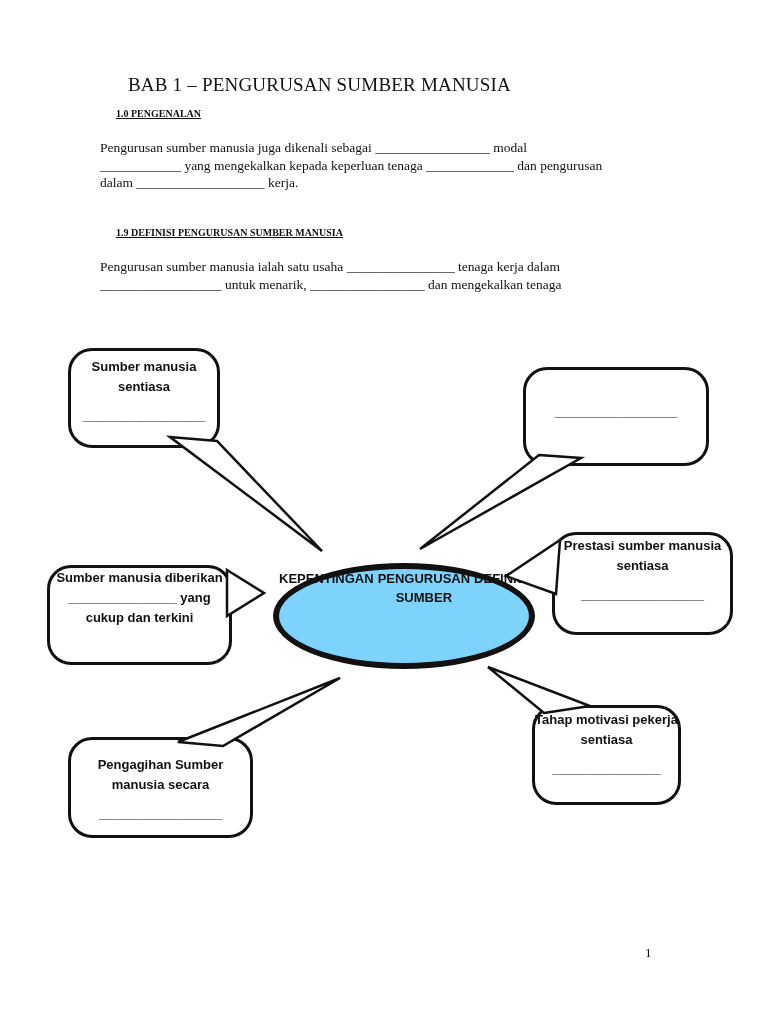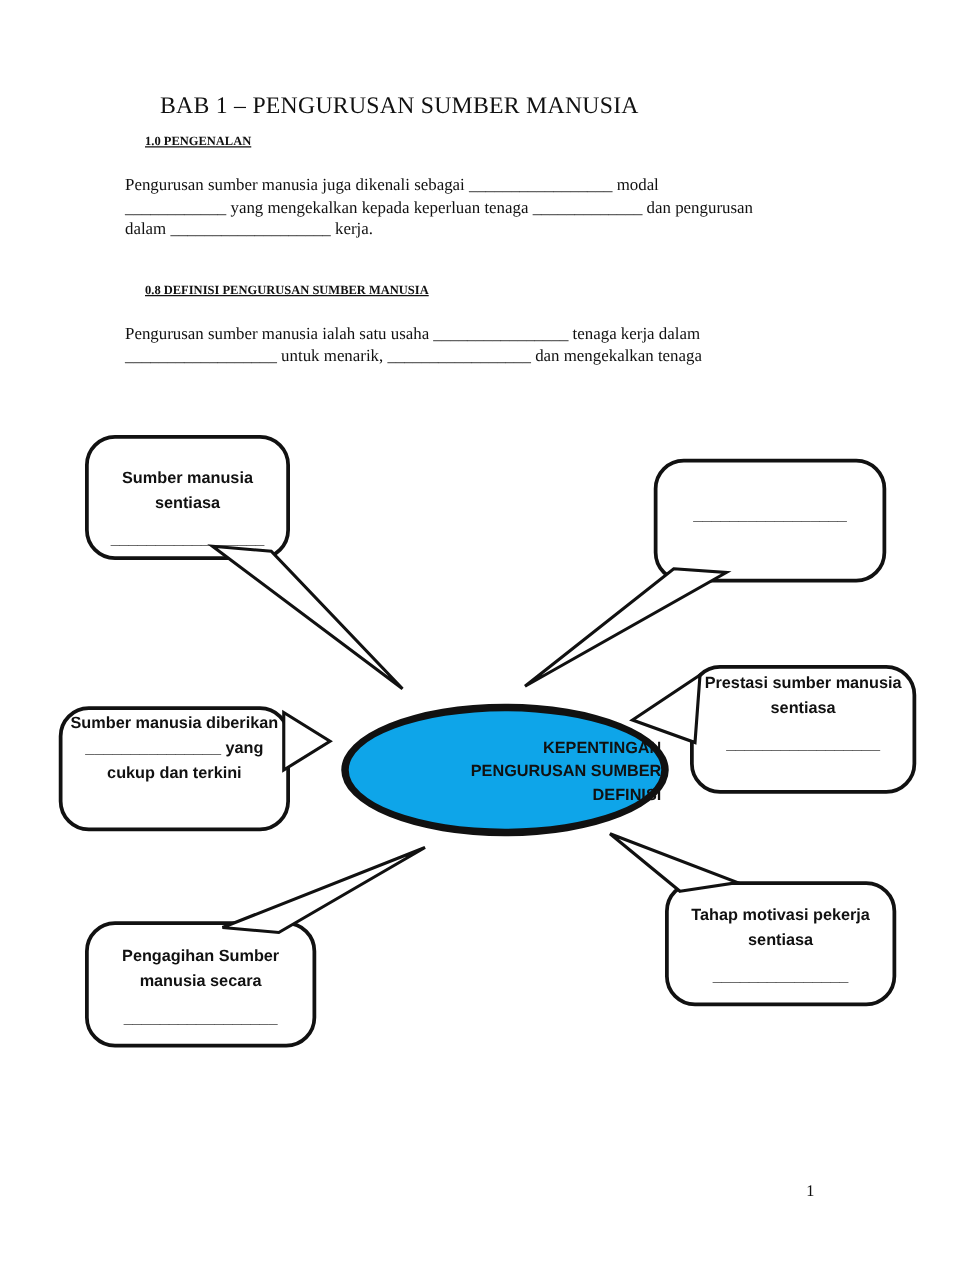--- a/index.html
+++ b/index.html
@@ -20,32 +20,32 @@
   .para{position:absolute;left:100px;font-size:13.5px;line-height:17.5px;white-space:nowrap;}
   #para-1{top:139px}
   #para-2{top:258px}
 
   .bubble{
     position:absolute;box-sizing:border-box;background:#fff;
     border:3px solid #111;border-radius:24px;text-align:center;
     font-family:"Liberation Sans",sans-serif;font-weight:bold;font-size:13px;line-height:20px;
     z-index:1;
   }
-  .b1{left:68px;top:348px;width:164px;height:100px;padding-top:21px}
+  .b1{left:68px;top:348px;width:152px;height:100px;padding-top:6px}
   .b2{left:523px;top:367px;width:186px;height:99px;padding-top:23px}
   .b3{left:552px;top:532px;width:181px;height:103px;padding-top:1px}
   .b4{left:47px;top:565px;width:185px;height:100px;}
   .b5{left:68px;top:737px;width:185px;height:101px;padding-top:15px}
-  .b6{left:532px;top:705px;width:185px;height:100px;padding-top:14px}
+  .b6{left:532px;top:705px;width:149px;height:100px;padding-top:2px}
   .blank-line{margin-top:9px}
 
   .center-ellipse{
     position:absolute;left:273px;top:563px;width:262px;height:106px;box-sizing:border-box;
-    border:6px solid #111;border-radius:50%;background:#0ea5e9;
-    display:flex;flex-direction:column;justify-content:center;text-align:right;
+    border:6px solid #111;border-radius:50%;background:#7dd3fc;
+    display:flex;flex-direction:row;justify-content:center;text-align:center;
     font-family:"Liberation Sans",sans-serif;font-weight:bold;font-size:13px;line-height:19px;
     z-index:2;
   }
   .tails{position:absolute;left:0;top:0;z-index:5;pointer-events:none;}
   .tails polygon{fill:#ffffff;stroke:#111;stroke-width:2.5;stroke-linejoin:miter;}
 
   .page-number{position:absolute;left:645px;top:945px;font-size:13px;}
 </style>
 </head>
 <body>
@@ -54,21 +54,21 @@
 
   <div class="title">BAB 1 – PENGURUSAN SUMBER MANUSIA</div>
 
   <div class="section-heading" id="heading-1">1.0 PENGENALAN</div>
   <div class="para" id="para-1">
     <div>Pengurusan sumber manusia juga dikenali sebagai _________________ modal</div>
     <div>____________ yang mengekalkan kepada keperluan tenaga _____________ dan pengurusan</div>
     <div>dalam ___________________ kerja.</div>
   </div>
 
-  <div class="section-heading" id="heading-2">0.8 DEFINISI PENGURUSAN SUMBER MANUSIA</div>
+  <div class="section-heading" id="heading-2">1.9 DEFINISI PENGURUSAN SUMBER MANUSIA</div>
   <div class="para" id="para-2">
     <div>Pengurusan sumber manusia ialah satu usaha ________________ tenaga kerja dalam</div>
     <div>__________________ untuk menarik, _________________ dan mengekalkan tenaga</div>
   </div>
 
   <div>
 
     <div class="bubble b1">
       <div>Sumber manusia sentiasa</div>
       <div class="blank-line">_________________</div>

